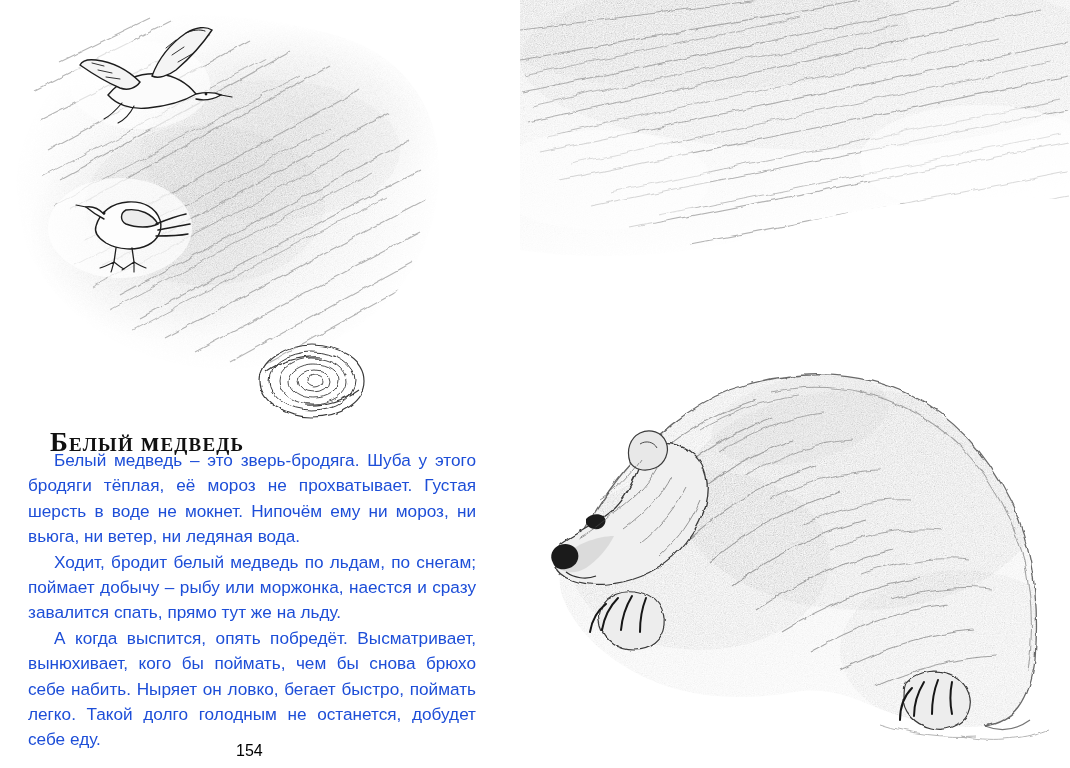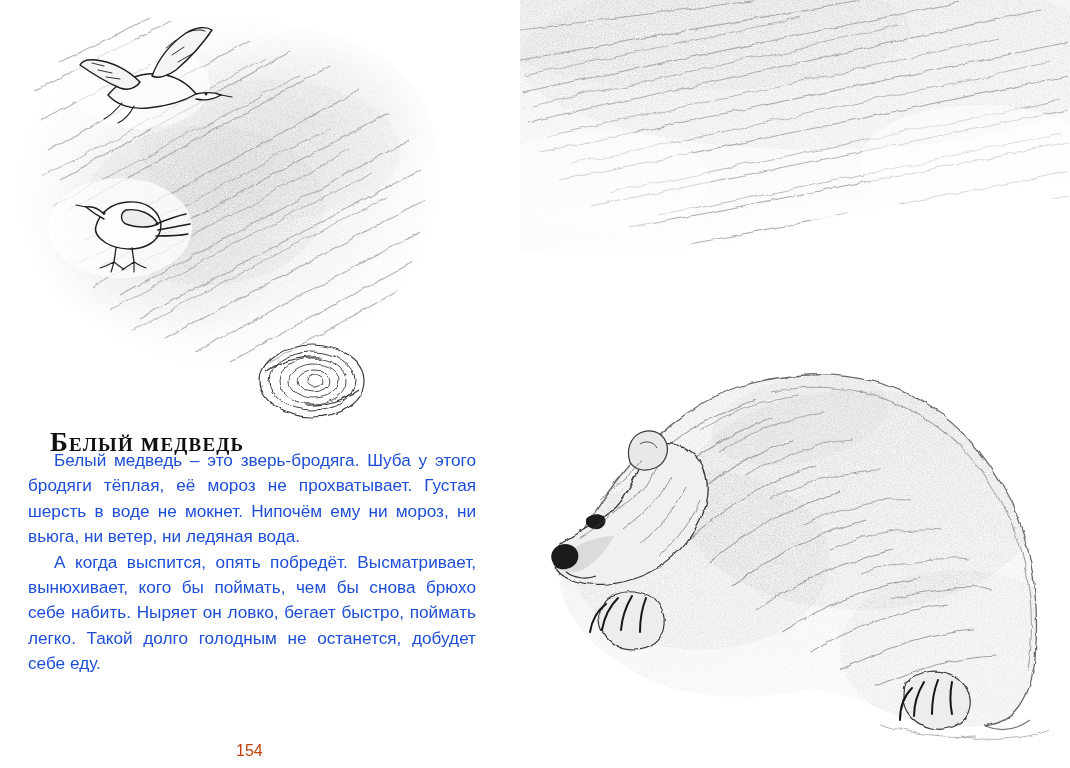--- a/index.html
+++ b/index.html
@@ -53,21 +53,21 @@
     text-indent: 26px;
     text-align: justify;
     text-justify: inter-word;
   }
   .page-number {
     position: absolute;
     left: 208px;
     top: 742px;
     font-family: "Liberation Sans", sans-serif;
     font-size: 16px;
-    color: #c2410c;
+    color: #000000;
   }
 
   
   .illustration {
     position: absolute;
     inset: 0;
     pointer-events: none;
   }
   svg.art { display: block; }
 </style>
@@ -355,19 +355,20 @@
     </svg>
   </div>
 
   <div class="left-col">
     <h1 class="article-title">
       <span><span class="cap">Б</span><span style="font-size:19px;">ЕЛЫЙ</span> <span class="cap">м</span><span style="font-size:19px;">ЕДВЕДЬ</span></span>
     </h1>
 
     <div class="body-text">
       <p>Белый медведь – это зверь-бродяга. Шуба у этого бродяги тёплая, её мороз не прохватывает. Густая шерсть в воде не мокнет. Нипочём ему ни мороз, ни вьюга, ни ветер, ни ледяная вода.</p>
+      <p>Ходит, бродит белый медведь по льдам, по снегам; поймает добычу – рыбу или моржонка, наестся и сразу завалится спать, прямо тут же на льду.</p>
       <p>А когда выспится, опять побредёт. Высматривает, вынюхивает, кого бы поймать, чем бы снова брюхо себе набить. Ныряет он ловко, бегает быстро, поймать легко. Такой долго голодным не останется, добудет себе еду.</p>
     </div>
 
     <div class="page-number">154</div>
   </div>
 
 </div>
 
 </body></html>

